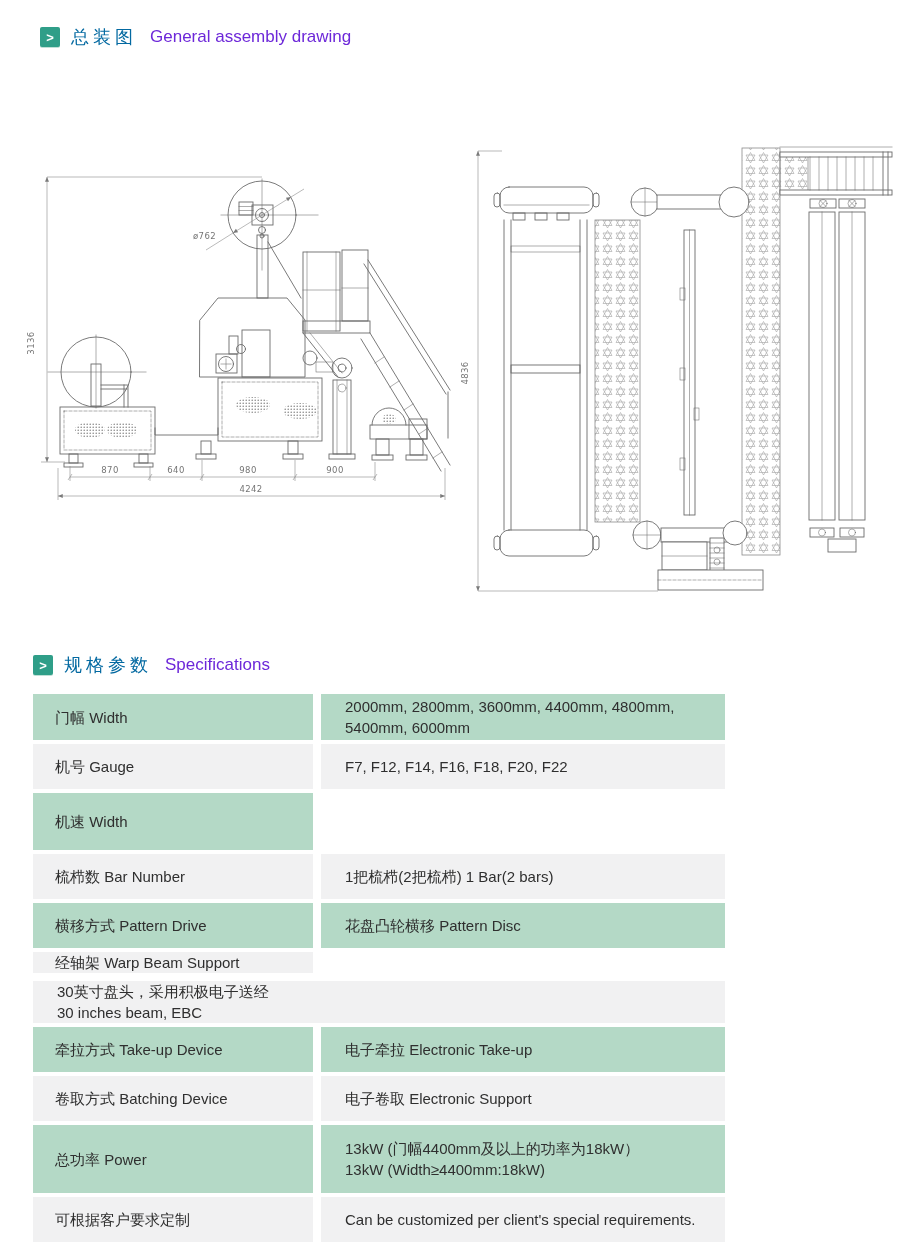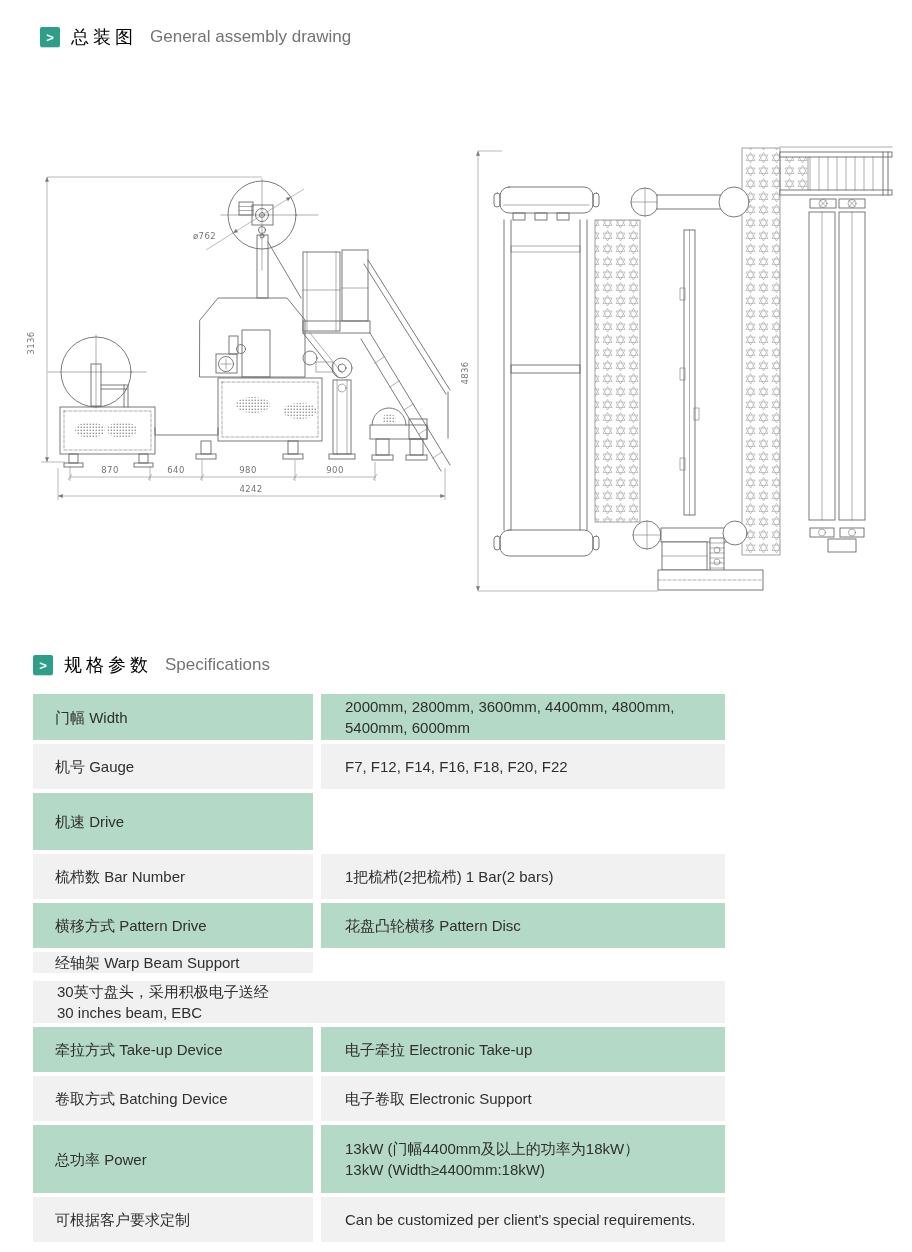--- a/index.html
+++ b/index.html
@@ -4,22 +4,22 @@
 <style>
   html,body{margin:0;padding:0;background:#fff;}
   .page{position:relative;width:912px;height:1252px;background:#ffffff;overflow:hidden;
         font-family:"Liberation Sans",sans-serif;color:#2f2f2f;}
 
   
   .sec-head{position:absolute;display:flex;align-items:center;gap:11px;}
   .sq{width:20px;height:20px;background:#2f9e88;color:#fff;display:flex;align-items:center;
       justify-content:center;font-weight:bold;font-size:13px;border-radius:2px;
       box-shadow:0 1px 0 #bfe0d6;}
-  .t-zh{font-size:18px;letter-spacing:4px;color:#000000;}
-  .t-en{font-size:17px;color:#737373;margin-left:2px;}
+  .t-zh{font-size:18px;letter-spacing:4px;color:#0369a1;}
+  .t-en{font-size:17px;color:#6d28d9;margin-left:2px;}
 
   
   .drawing{position:absolute;}
   .ln{fill:none;stroke:#6b6b6b;stroke-width:0.9;stroke-linecap:square;}
   .lt{stroke-width:0.55;}
   .dash{stroke-width:0.55;stroke-dasharray:3 2;}
   .motif{fill:url(#dotfill);stroke:none;}
   .hatch{fill:url(#starhatch);stroke:#8a8a8a;stroke-width:0.8;}
   .w{fill:#ffffff;}
   .dm line{stroke:#8c8c8c;stroke-width:0.6;fill:none;}
@@ -305,21 +305,21 @@
   <div class="spec-table">
     <div class="spec-row">
       <div class="cell cell-label">门幅 Width</div>
       <div class="cell cell-value">2000mm, 2800mm, 3600mm, 4400mm, 4800mm, 5400mm, 6000mm</div>
     </div>
     <div class="spec-row">
       <div class="cell cell-label">机号 Gauge</div>
       <div class="cell cell-value">F7, F12, F14, F16, F18, F20, F22</div>
     </div>
     <div class="spec-row">
-      <div class="cell cell-label">机速 Drive</div>
+      <div class="cell cell-label">机速 Width</div>
     </div>
     <div class="spec-row">
       <div class="cell cell-label">梳栉数 Bar Number</div>
       <div class="cell cell-value">1把梳栉(2把梳栉) 1 Bar(2 bars)</div>
     </div>
     <div class="spec-row">
       <div class="cell cell-label">横移方式 Pattern Drive</div>
       <div class="cell cell-value">花盘凸轮横移 Pattern Disc</div>
     </div>
     <div class="spec-row">

